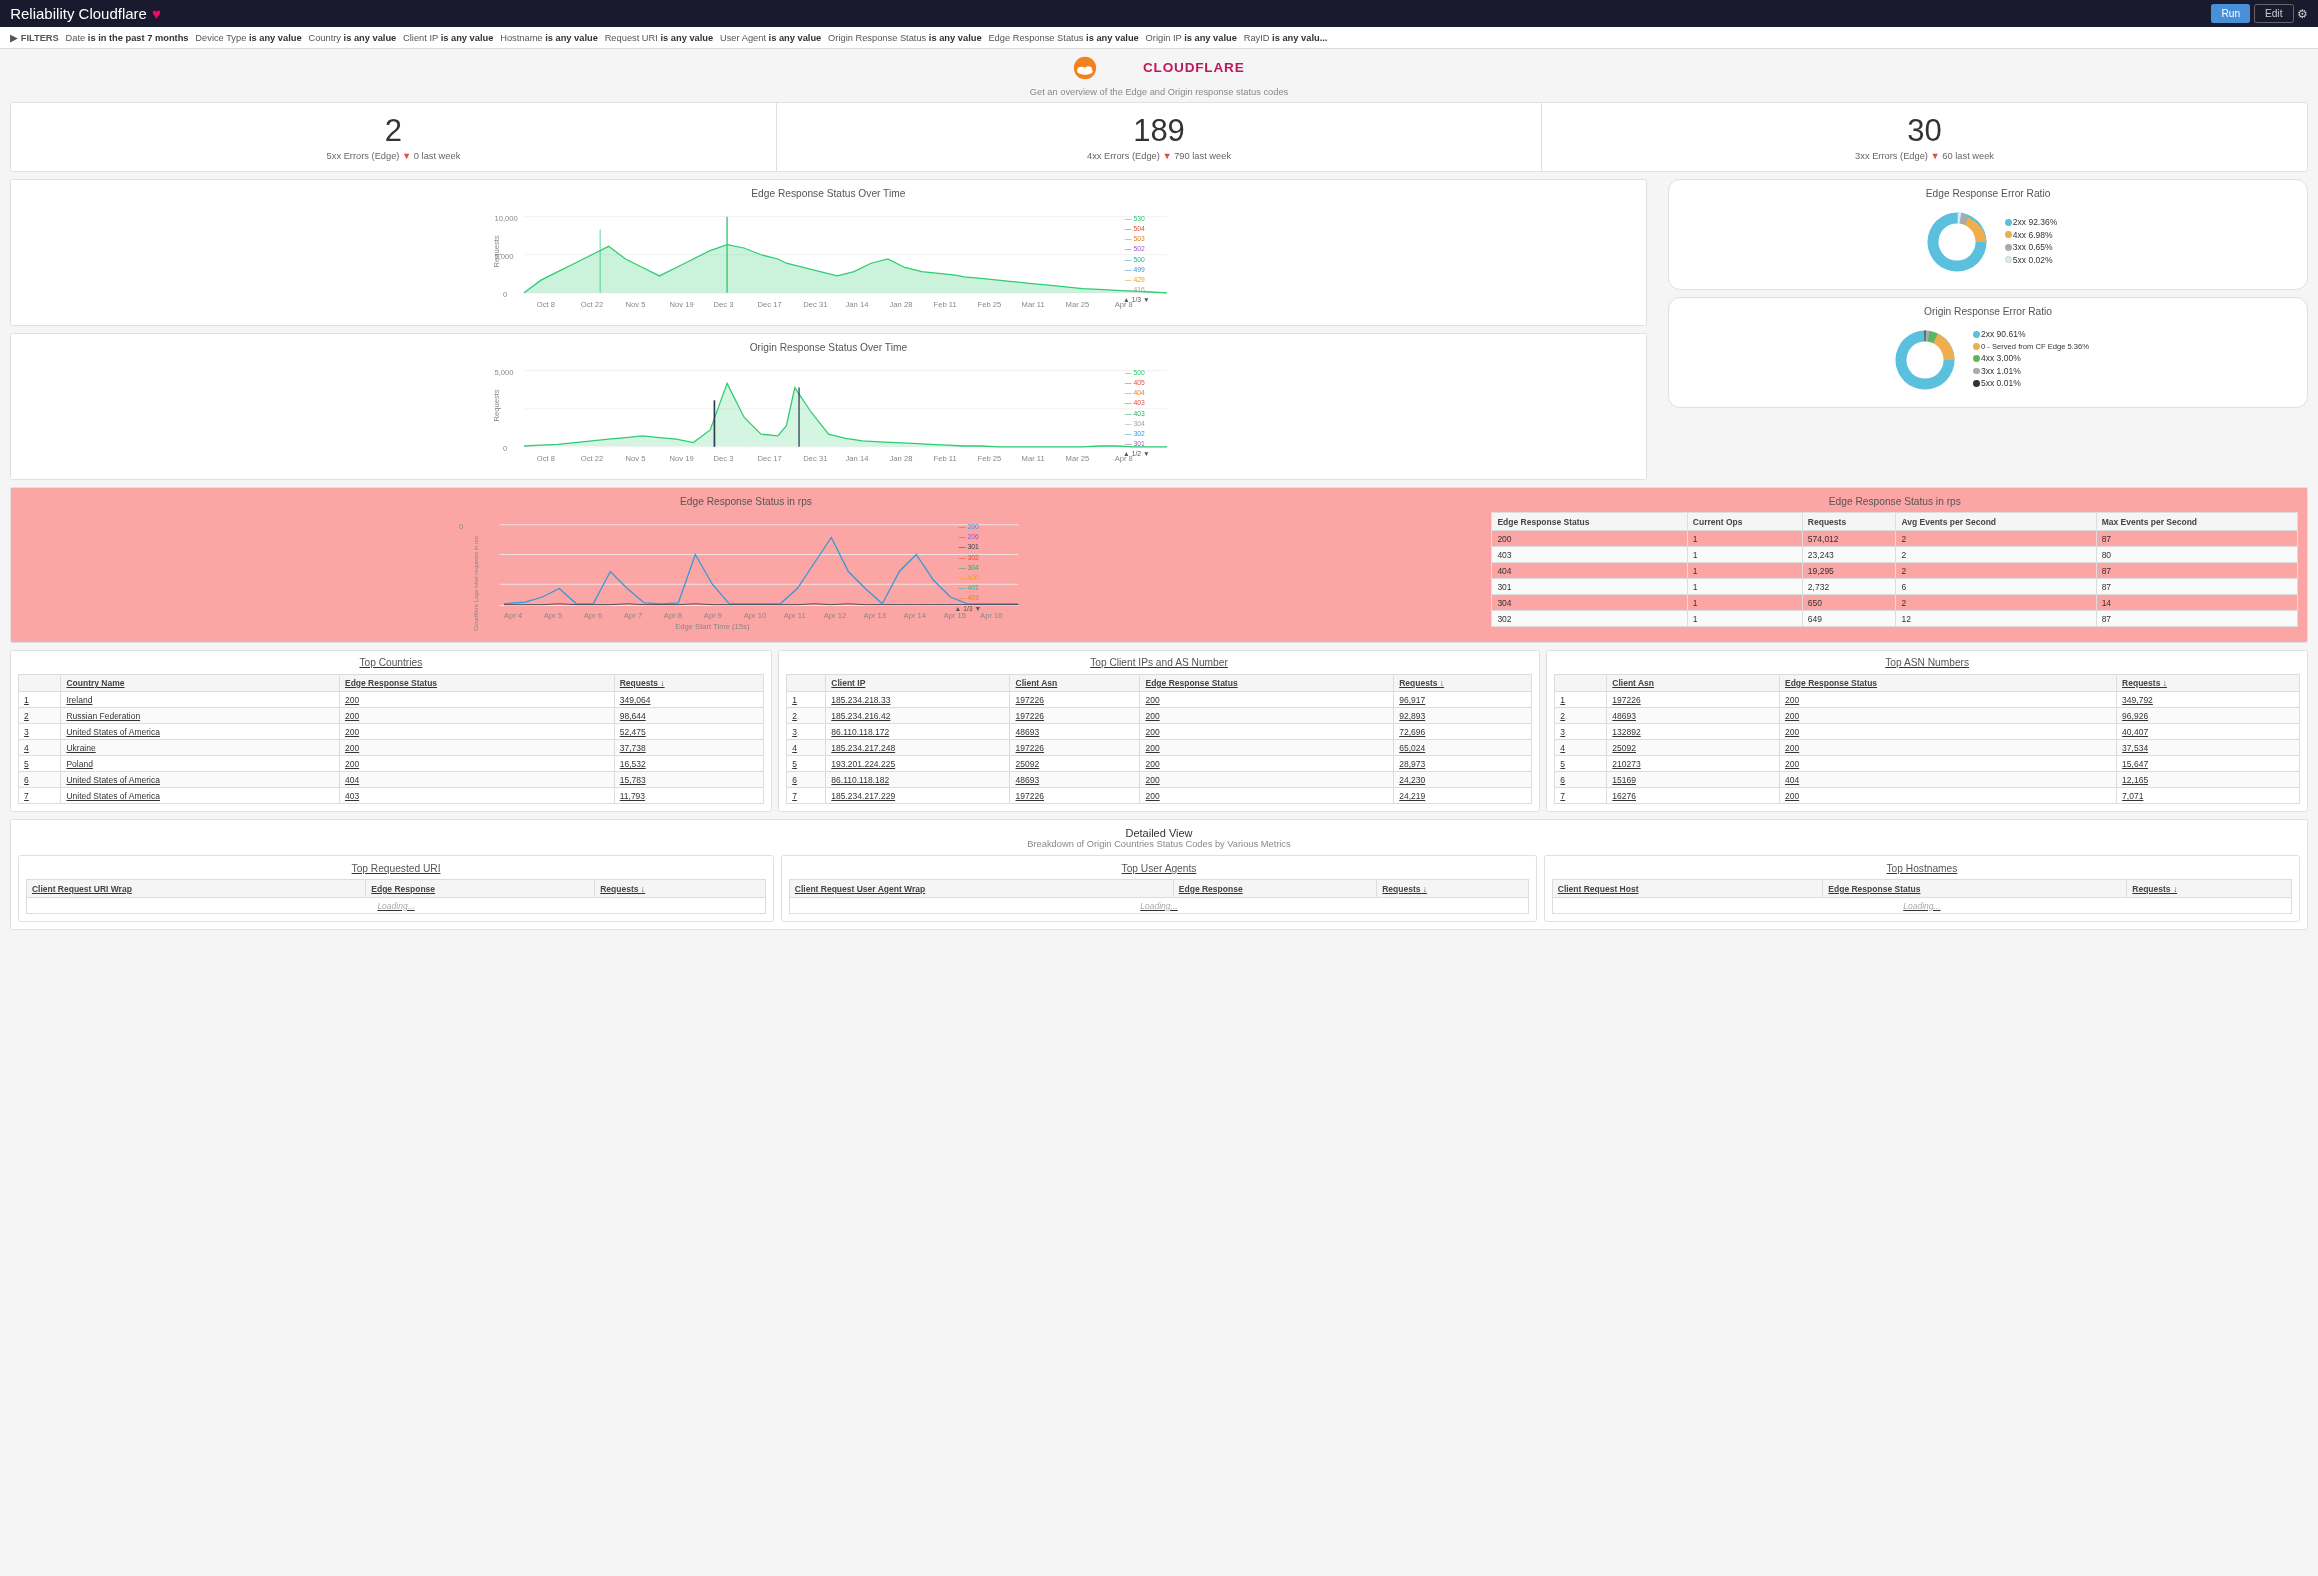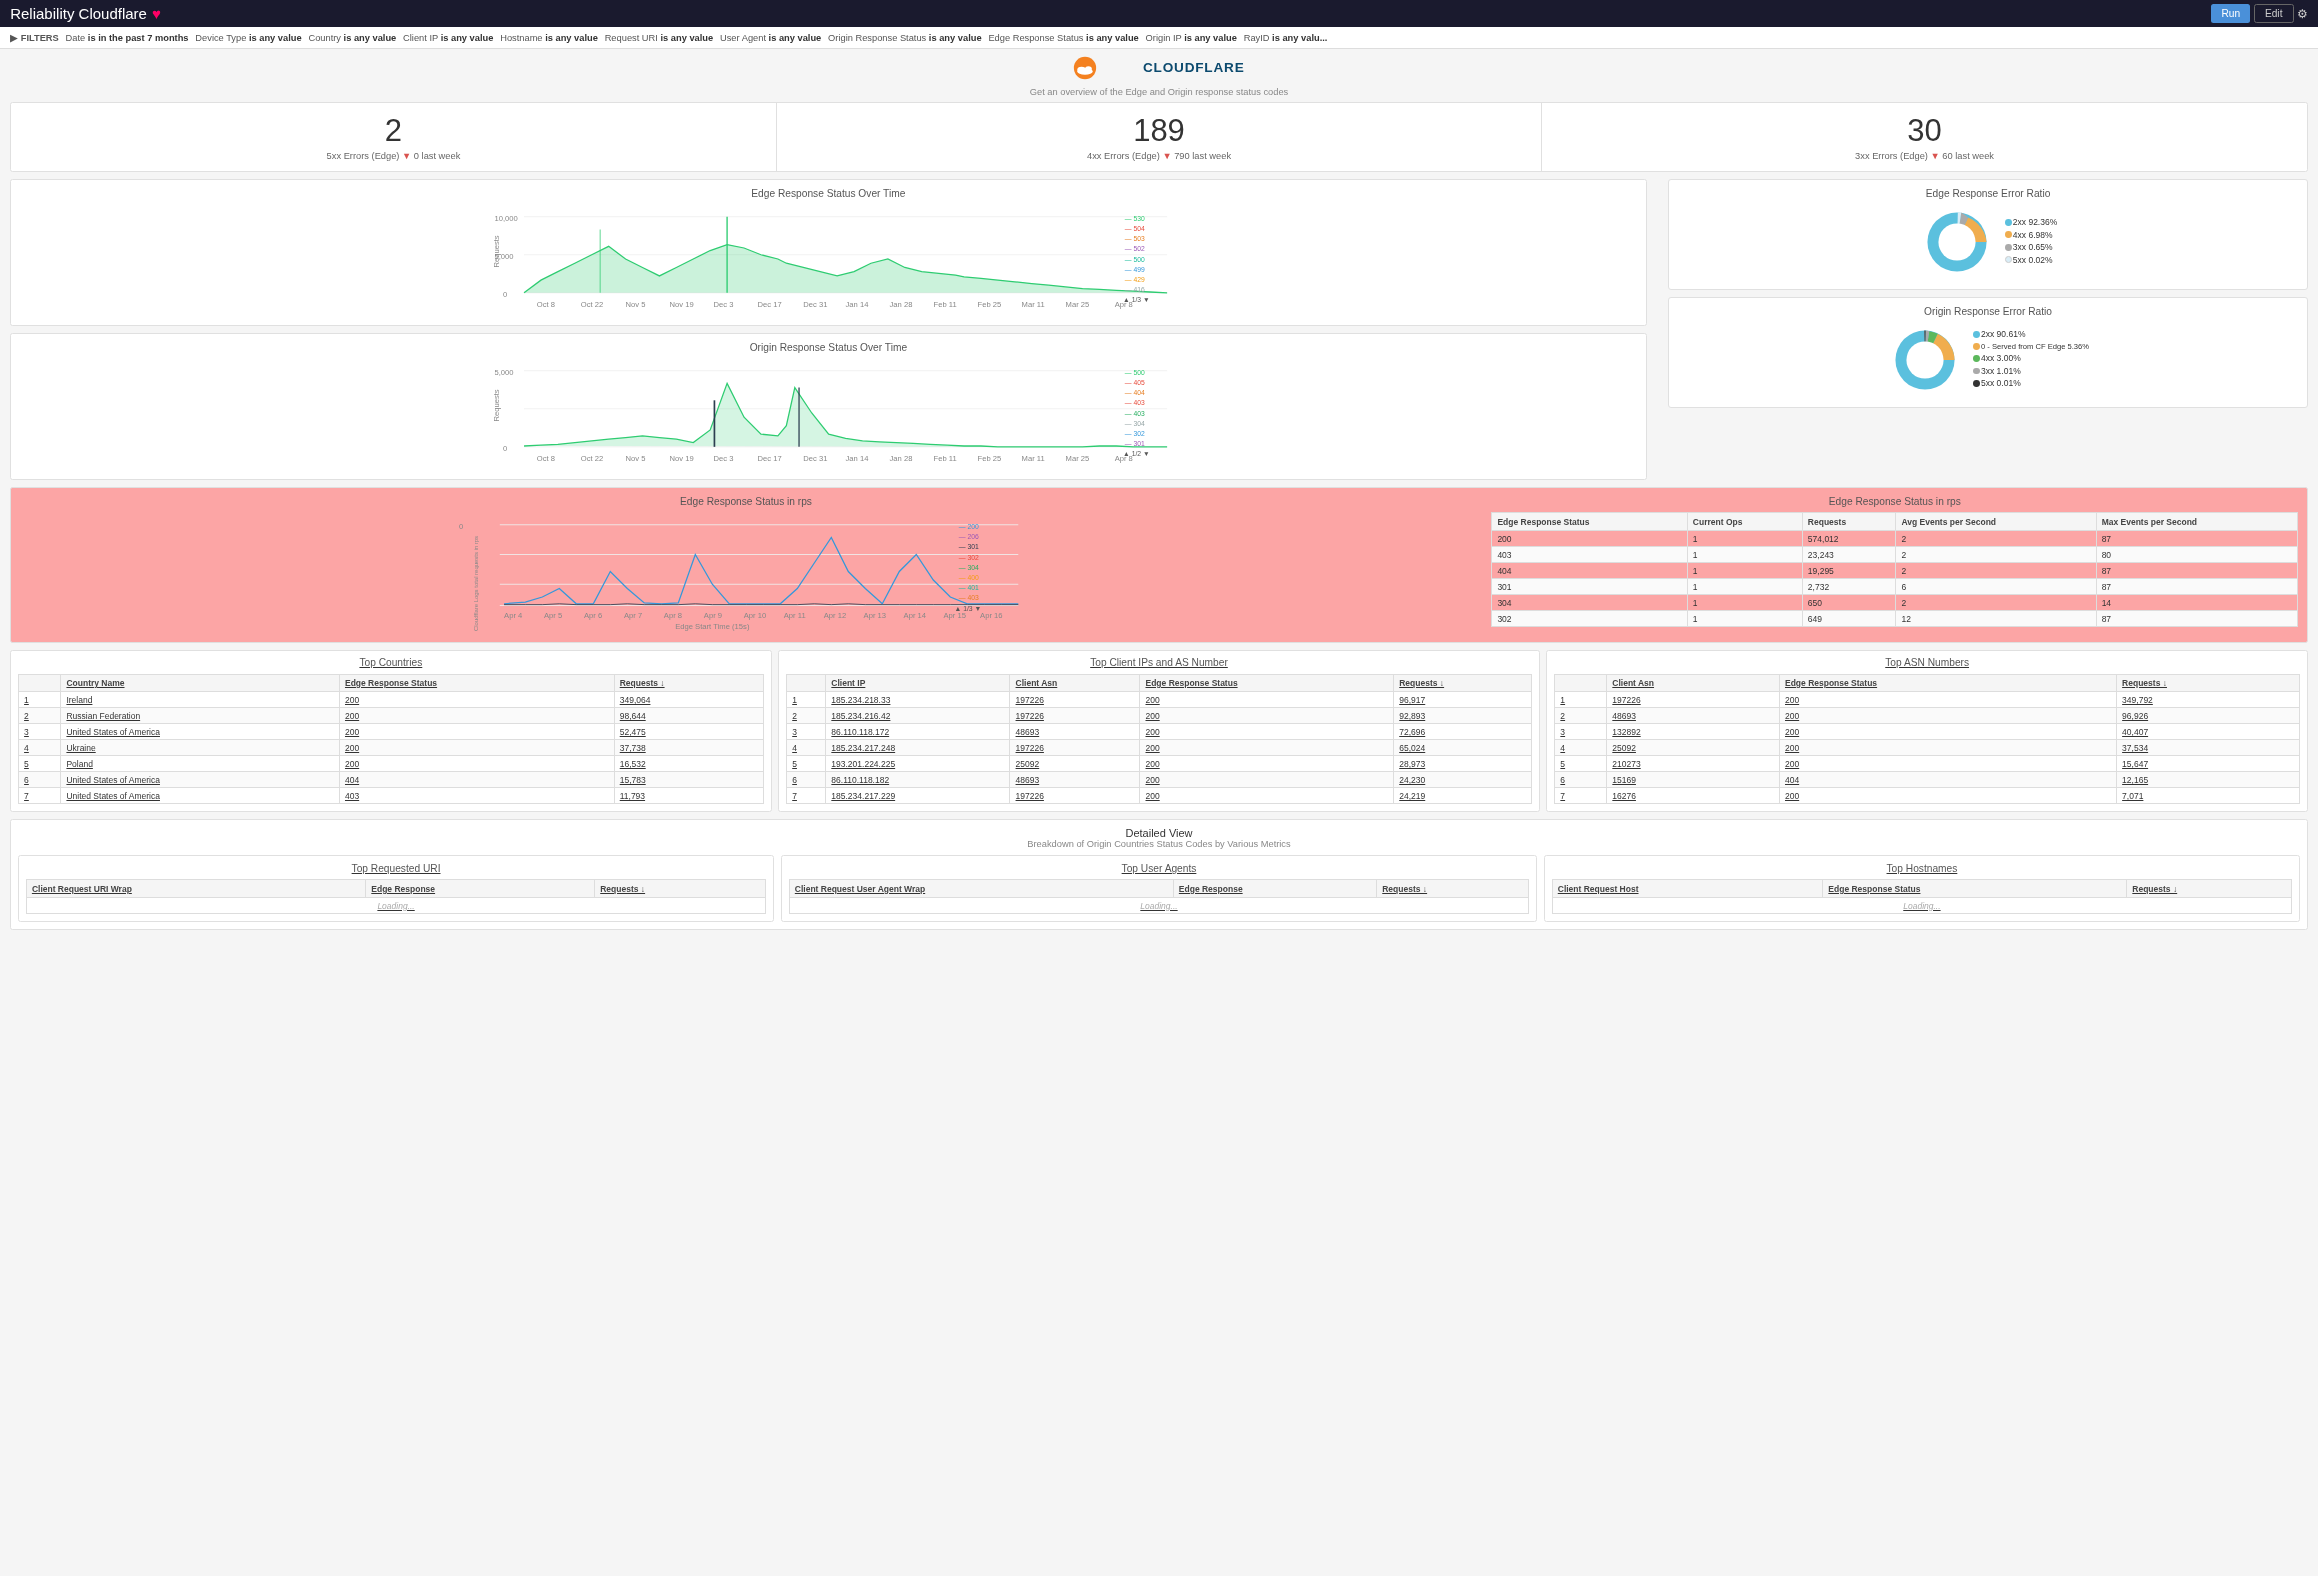--- a/index.html
+++ b/index.html
@@ -39,21 +39,21 @@
     .chart-left { flex: 2.5; display: flex; flex-direction: column; gap: 7px; }
     .chart-right { flex: 1; display: flex; flex-direction: column; gap: 6.8px; }
     
     .chart-panel { background: #fff; border: 0.8px solid #e0e0e0; border-radius: 2.5px; padding: 8.5px; }
     .chart-title { text-align: center; font-size: 10.2px; color: #555; margin-bottom: 5.1px; }
     
     
     .chart-svg { width: 100%; }
     
     
-    .pie-panel { background: #fff; border: 0.8px solid #e0e0e0; border-radius: 3px; padding: 8.5px; margin-left: 15px; }
+    .pie-panel { background: #fff; border: 0.8px solid #e0e0e0; border-radius: 12px; padding: 8.5px; margin-left: 15px; }
     .pie-title { text-align: center; font-size: 10.2px; color: #555; margin-bottom: 5.1px; }
     .pie-content { display: flex; align-items: center; justify-content: center; gap: 10.2px; }
     .pie-legend { font-size: 8.5px; }
     .legend-item { display: flex; align-items: center; gap: 1px; margin-bottom: 2.5px; }
     .legend-dot { width: 6.8px; height: 6.8px; border-radius: 50%; flex-shrink: 0; }
     
     
     .bottom-chart { background: #fca5a5; border: 0.8px solid #e0e0e0; border-radius: 2.5px; padding: 8.5px; margin-bottom: 6.8px; display: flex; gap: 19px; }
     .rps-chart { flex: 1.8; }
     .rps-table-panel { flex: 1; }
@@ -120,21 +120,21 @@
 <div class="main">
 
   <div style="text-align:center; margin-bottom:5.1px;">
     <div class="cf-logo" style="justify-content:center;">
       <svg width="24" height="24" viewBox="0 0 28 28">
         <circle cx="14" cy="14" r="13" fill="#f48120"></circle>
         <ellipse cx="14" cy="18" rx="9" ry="4" fill="white"></ellipse>
         <ellipse cx="10" cy="16" rx="5" ry="3.5" fill="white"></ellipse>
         <ellipse cx="18" cy="15" rx="4" ry="3" fill="white"></ellipse>
       </svg>
-      <span style="font-size:13.6px;font-weight:800;color:#0c4a6e;letter-spacing:0.8px;margin-left:43px;">CLOUDFLARE</span>
+      <span style="font-size:13.6px;font-weight:800;color:#be185d;letter-spacing:0.8px;margin-left:43px;">CLOUDFLARE</span>
     </div>
     <div class="page-subtitle">Get an overview of the Edge and Origin response status codes</div>
   </div>
 
   <div class="stats-row">
     <div class="stat-card">
       <div class="stat-number">2</div>
       <div class="stat-label">5xx Errors (Edge) <span style="color:#d9534f;">▼</span> 0 last week</div>
     </div>
     <div class="stat-card">

